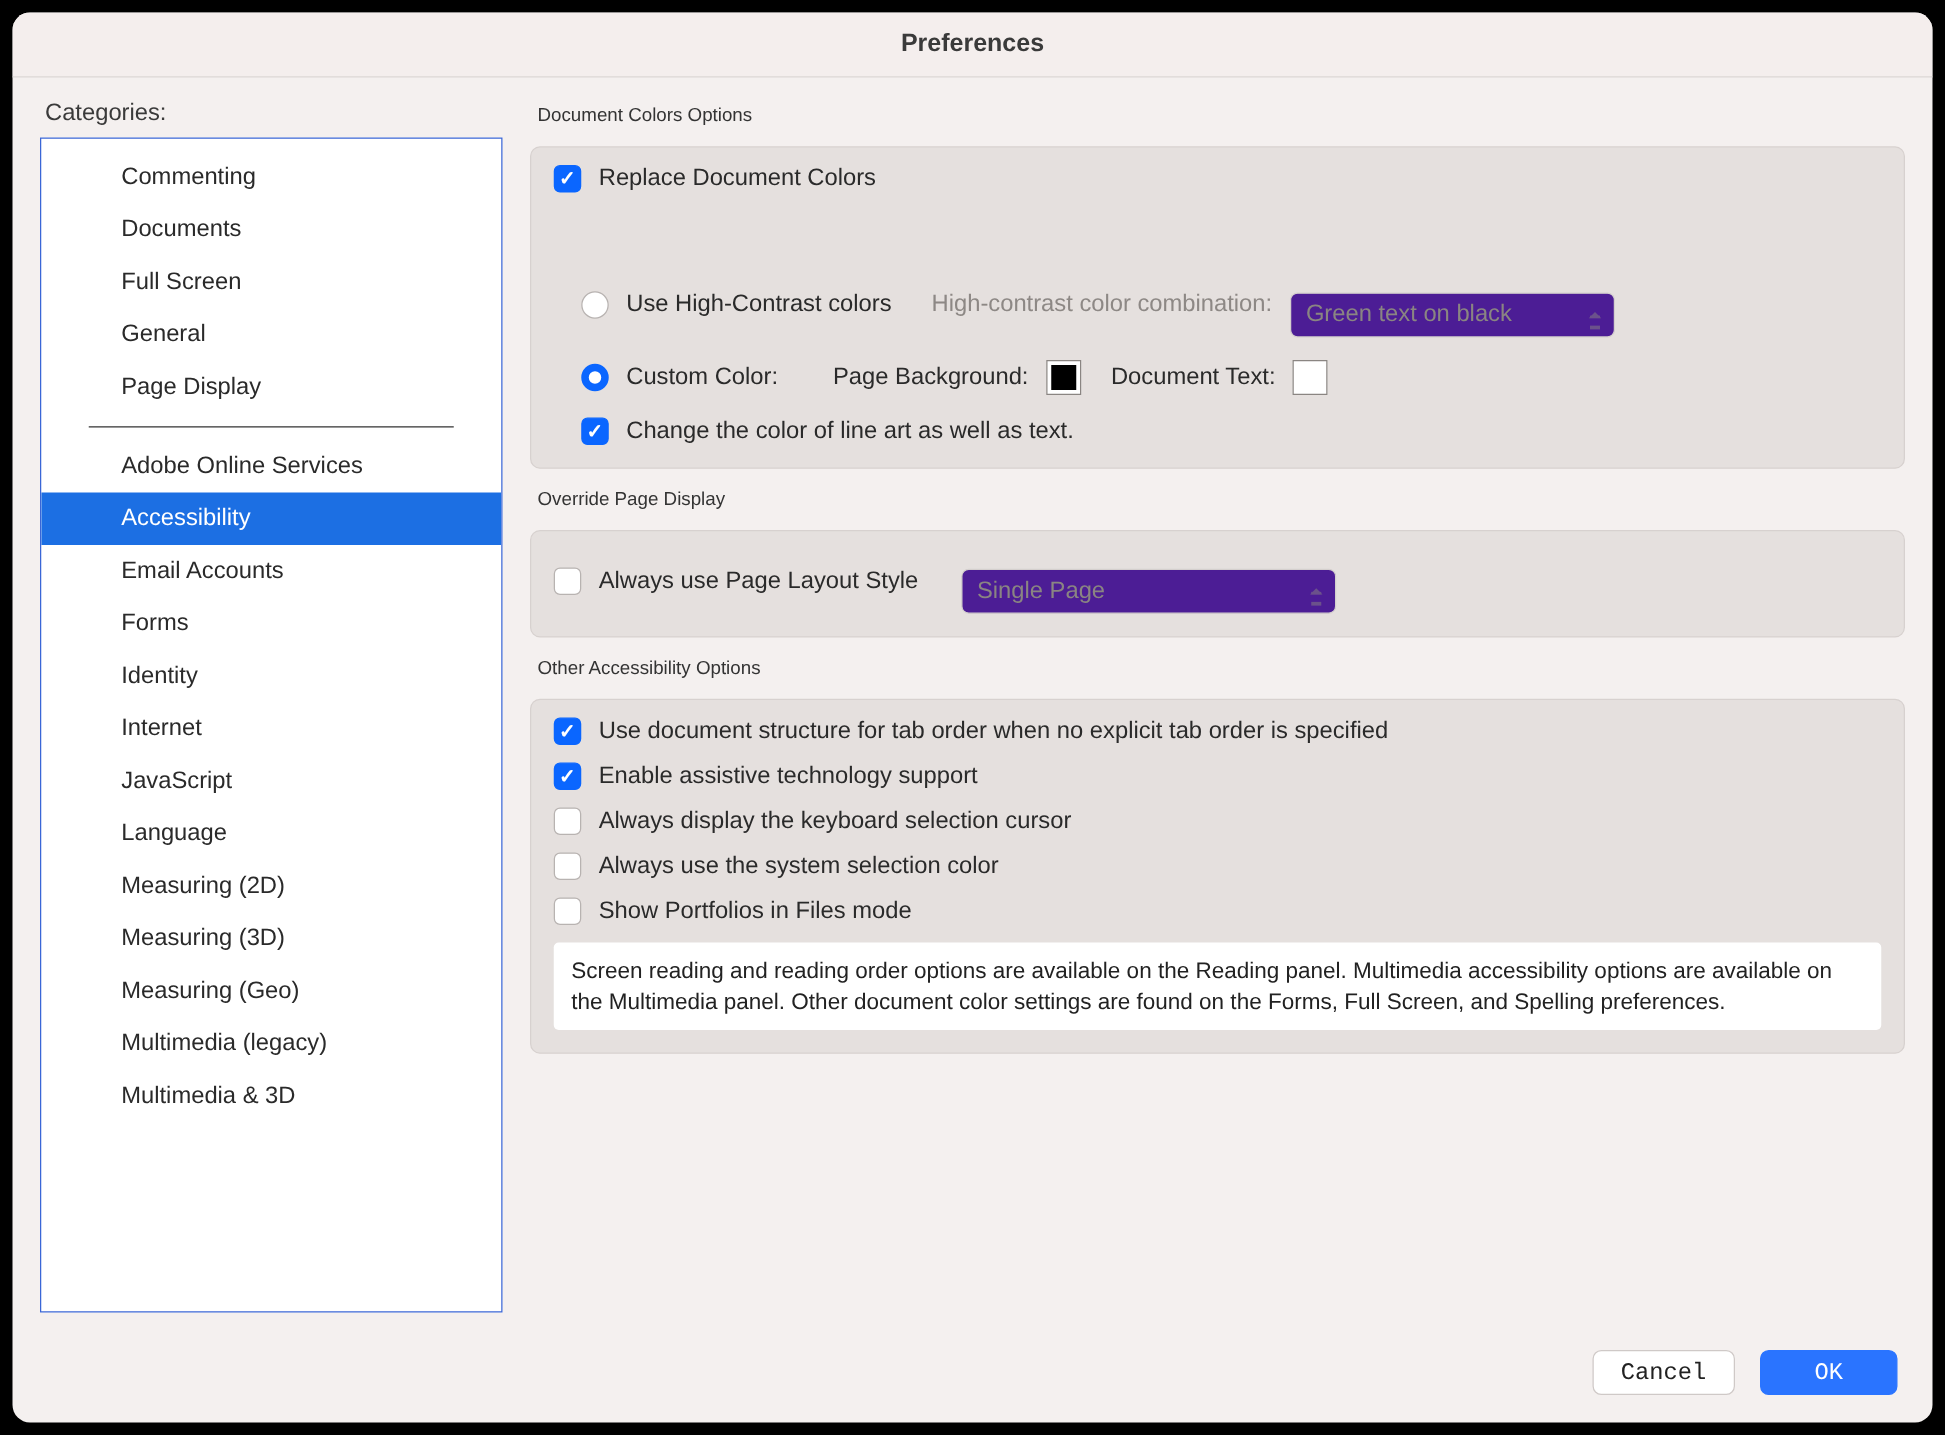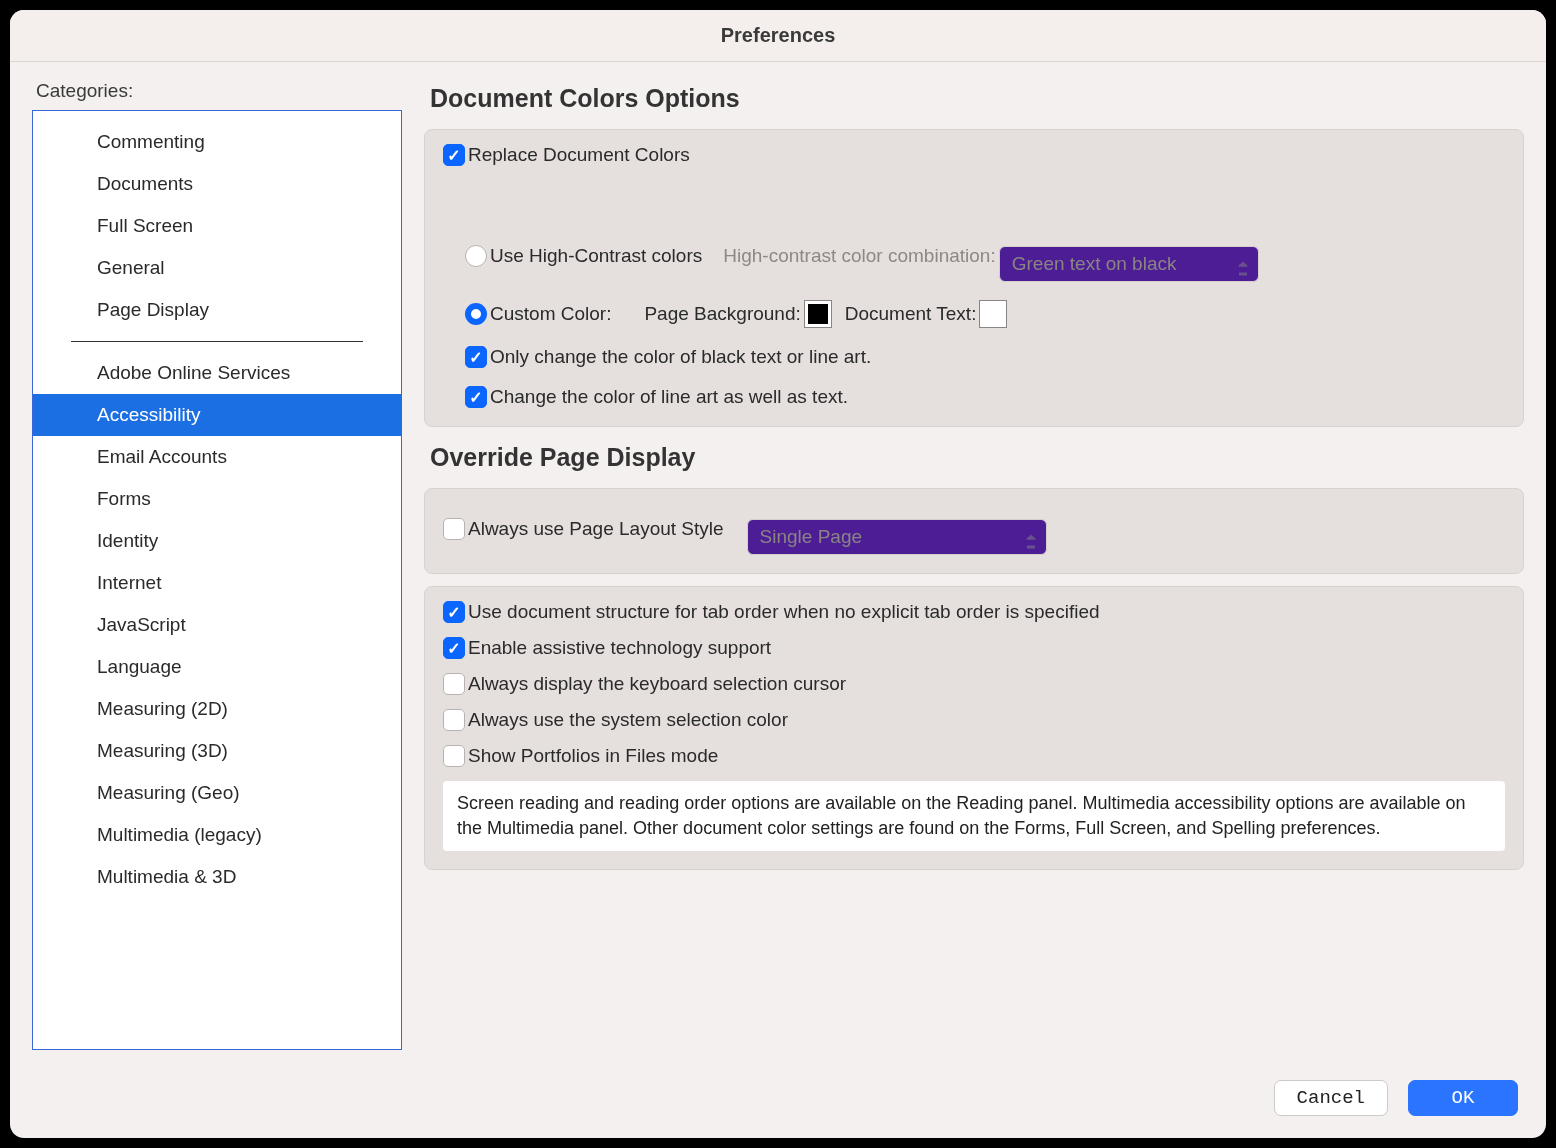--- a/index.html
+++ b/index.html
@@ -75,38 +75,37 @@
     border-top: 1px solid #333;
     margin: 10px 38px 10px 38px;
   }
   .main-col {
     flex: 1;
     display: flex;
     flex-direction: column;
     gap: 12px;
   }
   .section-title {
-    font-size: 25px;
+    font-size: 15px;
     color: #333;
     margin: 4px 0 4px 6px;
-    font-weight: bold;
   }
   .section-box {
     background: #e5e0de;
     border: 1px solid #d7d1cf;
     border-radius: 8px;
     padding: 14px 18px 18px 18px;
     display: flex;
     flex-direction: column;
     gap: 18px;
   }
   .row {
     display: flex;
     align-items: center;
-    gap: 3px;
+    gap: 14px;
     font-size: 19px;
     color: #2a2a2a;
   }
   .row.indent { padding-left: 22px; }
   .cb {
     width: 22px; height: 22px;
     border-radius: 5px;
     border: 1px solid #b8b3b1;
     background: #fff;
     display:flex; align-items:center; justify-content:center;
@@ -265,39 +264,36 @@
           <div class="swatch">
             <div class="swatch-inner" style="background:#000000"></div>
           </div>
           <span style="margin-left:10px;">Document Text:</span>
           <div class="swatch">
             <div class="swatch-inner" style="background:#ffffff"></div>
           </div>
         </div>
         <div class="row indent">
           <div class="cb checked"></div>
-          <span>Only change the color of black text or line art.</span>
-        </div>
-        <div class="row indent">
-          <div class="cb checked"></div>
           <span>Change the color of line art as well as text.</span>
         </div>
       </div>
 
       <div class="section-title">Override Page Display</div>
       <div class="section-box">
         <div class="row">
           <div class="cb"></div>
           <span>Always use Page Layout Style</span>
           <div class="select disabled up-down" style="min-width:300px; margin-left:20px;">
             <span>Single Page</span>
           </div>
         </div>
       </div>
 
+      <div class="section-title">Other Accessibility Options</div>
       <div class="section-box" style="gap:14px;">
         <div class="row">
           <div class="cb checked"></div>
           <span>Use document structure for tab order when no explicit tab order is specified</span>
         </div>
         <div class="row">
           <div class="cb checked"></div>
           <span>Enable assistive technology support</span>
         </div>
         <div class="row">

